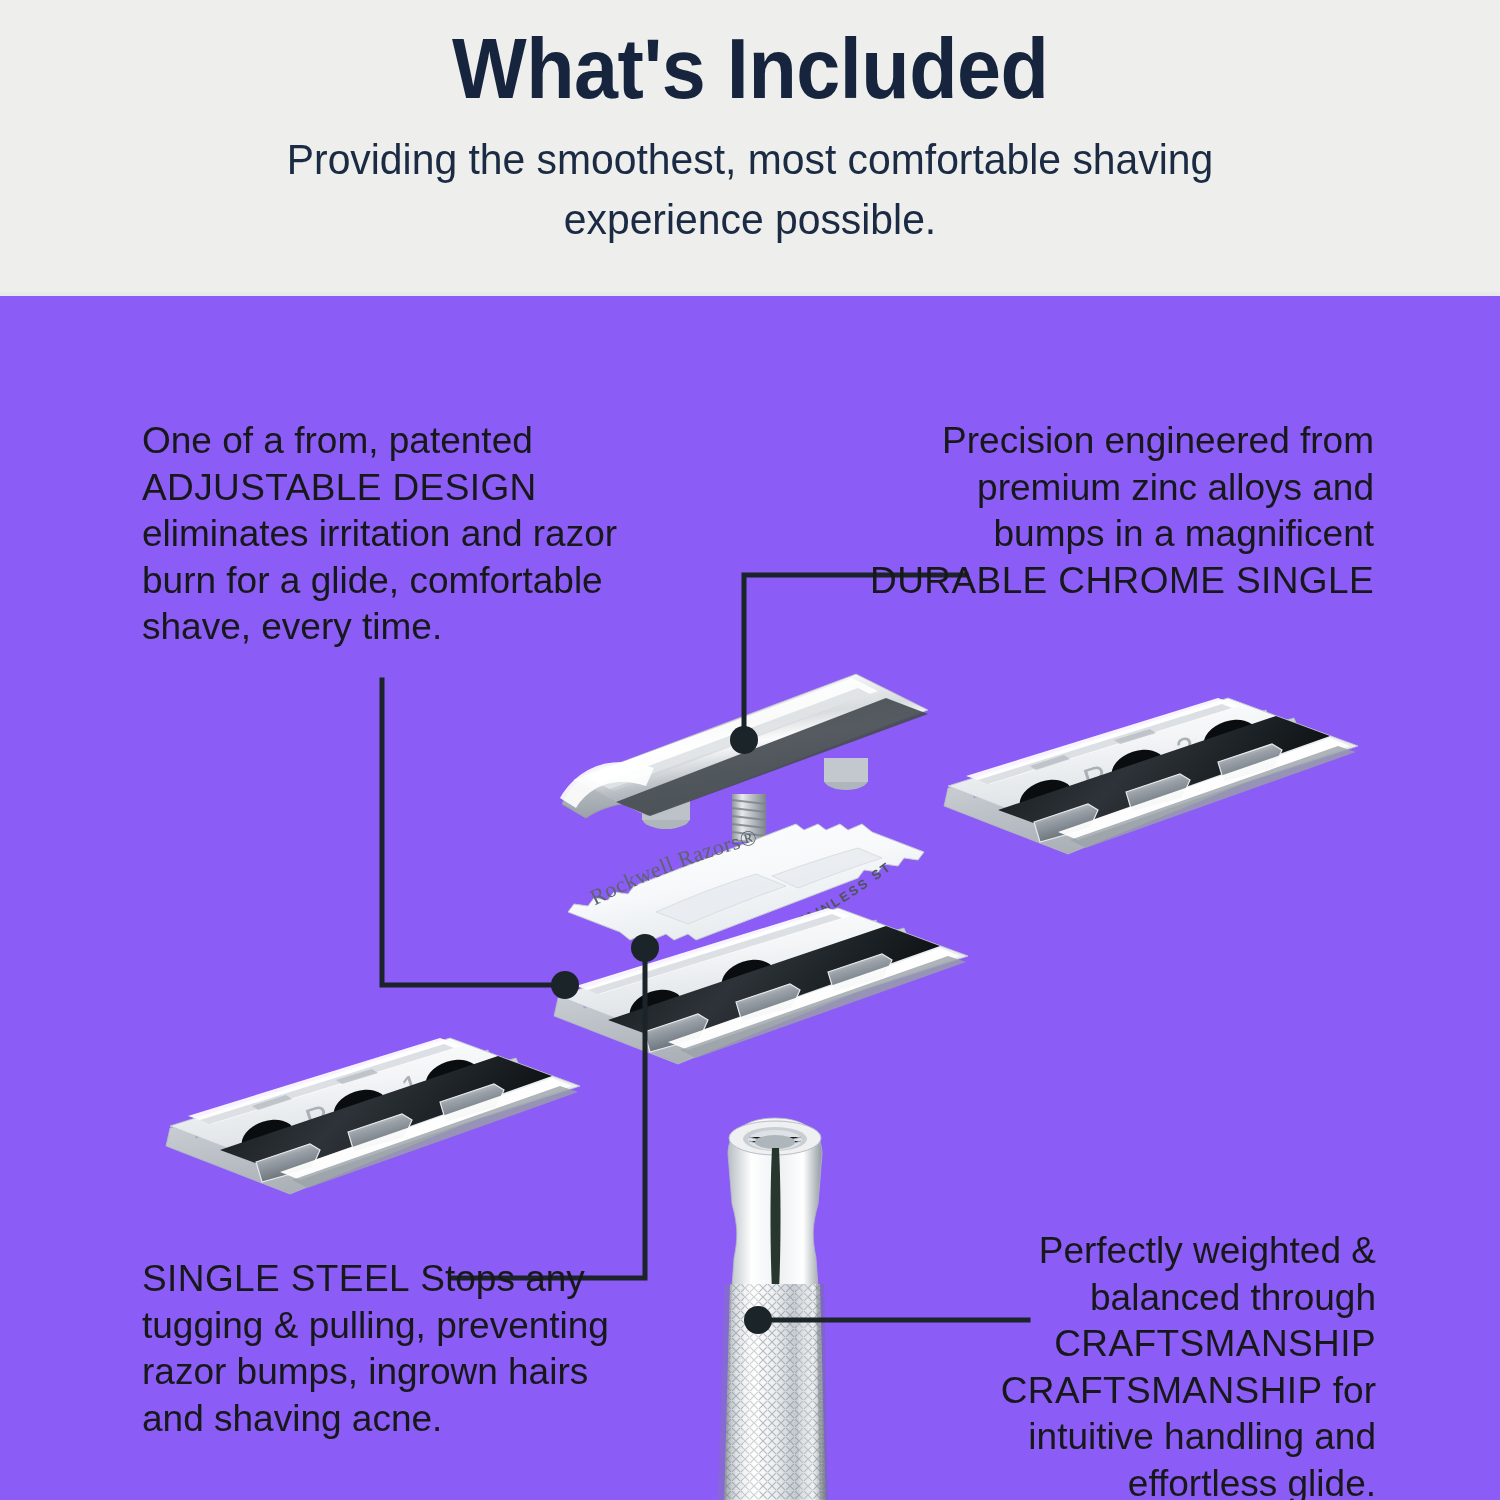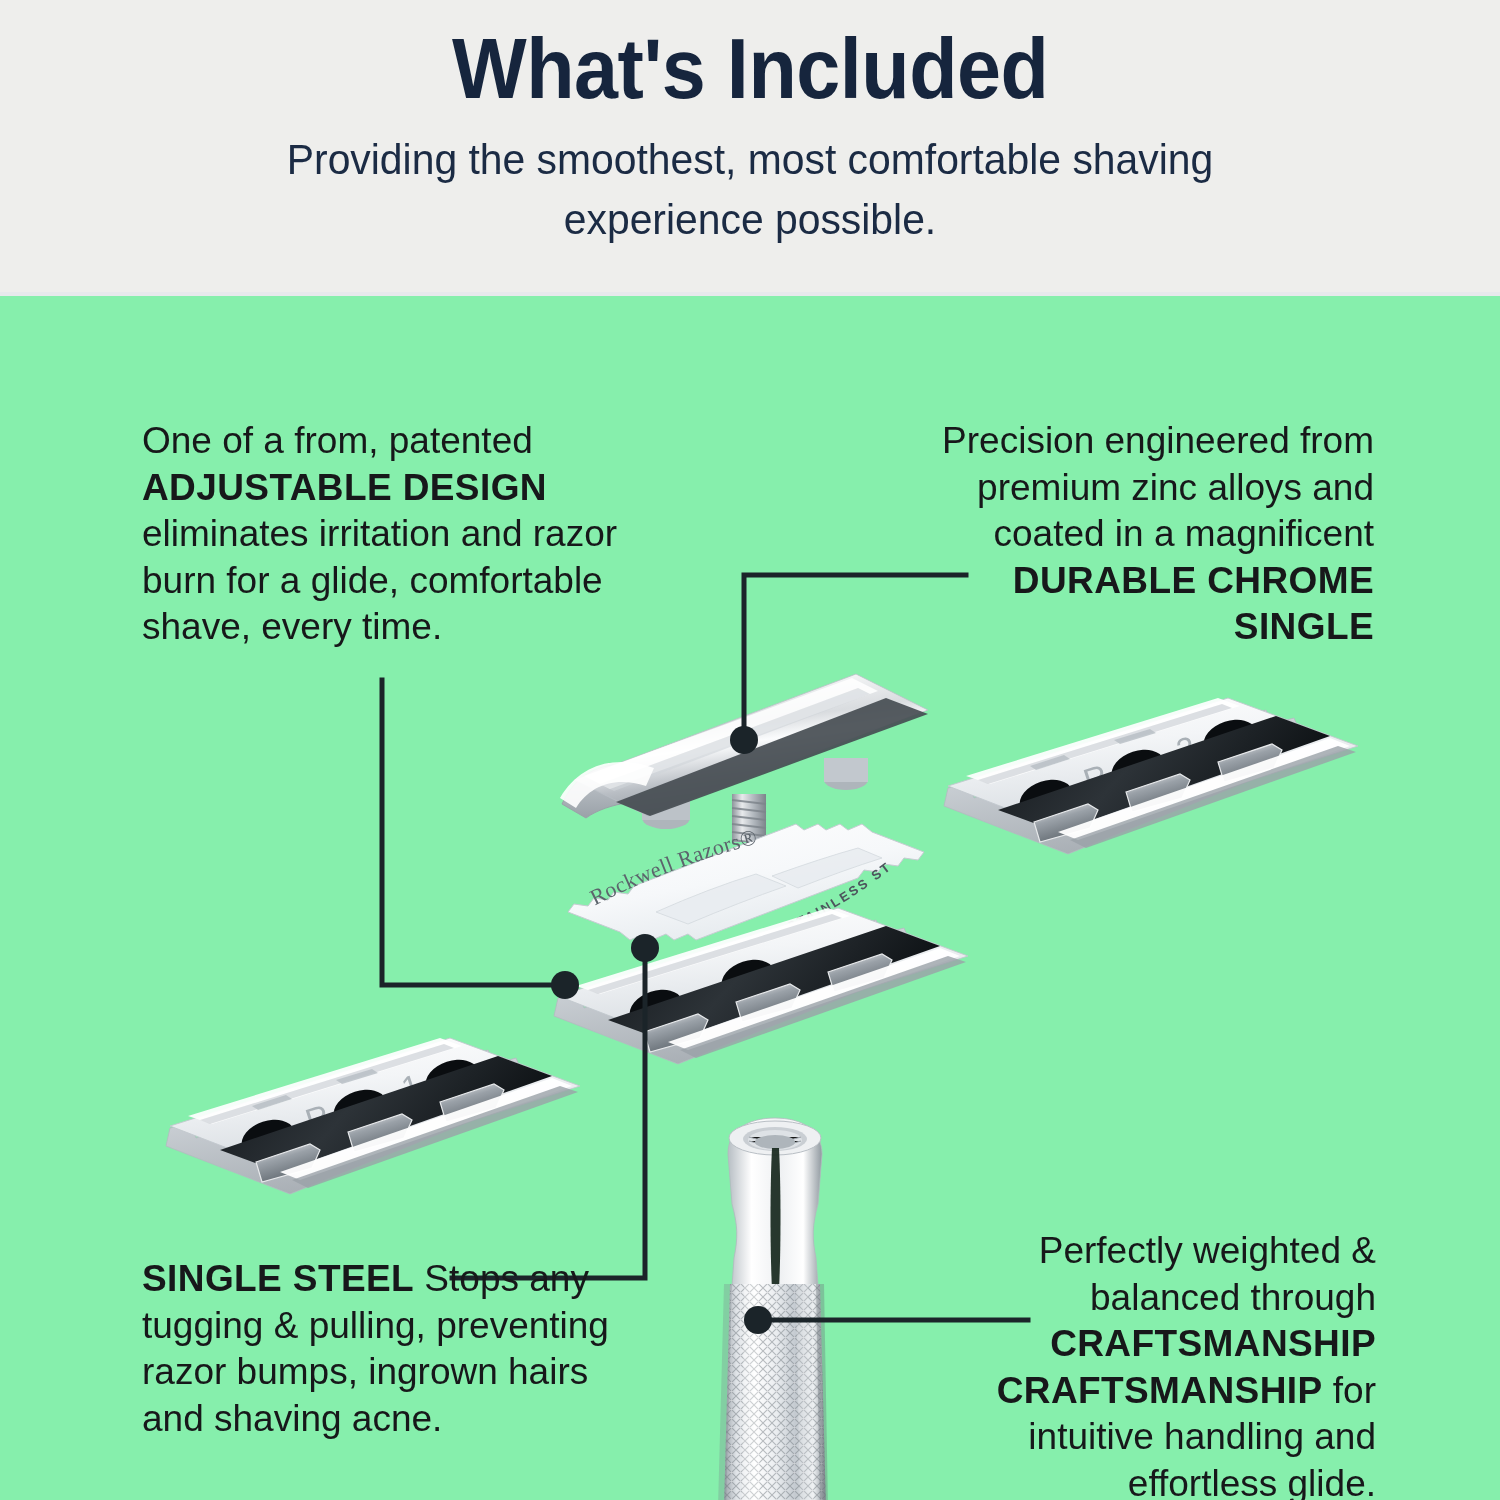--- a/index.html
+++ b/index.html
@@ -9,21 +9,21 @@
     width: 1500px;
     height: 1500px;
     overflow: hidden;
     font-family: "Liberation Sans", sans-serif;
   }
 
   #infographic {
     position: relative;
     width: 1500px;
     height: 1500px;
-    background: #86efac;
+    background: #8b5cf6;
   }
 
   
   .header-band {
     position: absolute;
     left: 0; top: 0;
     width: 1500px;
     height: 296px;
     background: #eeeeec;
     display: flex;
@@ -60,21 +60,21 @@
   }
 
   
   .callout {
     position: absolute;
     font-family: "Liberation Sans", sans-serif;
     font-size: 37px;
     line-height: 1.26;
     color: #17181a;
   }
-  .callout b { font-weight: 700; letter-spacing: 0.4px; }
+  .callout b { font-weight: 400; letter-spacing: 0.4px; }
 
   #callout-adjustable { left: 142px; top: 418px; width: 490px; text-align: left; }
   #callout-chrome     { left: 862px; top: 418px; width: 512px; text-align: right; }
   #callout-single     { left: 142px; top: 1256px; width: 500px; text-align: left; }
   #callout-craft      { left: 880px; top: 1228px; width: 496px; text-align: right; }
 
   
   #leaders {
     position: absolute;
     left: 0; top: 0;
@@ -403,21 +403,21 @@
       <circle cx="645" cy="948" r="14"></circle>
       <circle cx="758" cy="1320" r="14"></circle>
     </g>
   </svg>
 
   <div class="callout" id="callout-adjustable">
     <span>One of a from, patented </span><b>ADJUSTABLE DESIGN</b><span> eliminates irritation and razor burn for a glide, comfortable shave, every time.</span>
   </div>
 
   <div class="callout" id="callout-chrome">
-    <span>Precision engineered from premium zinc alloys and coated in a magnificent </span><b>DURABLE CHROME SINGLE</b><span></span>
+    <span>Precision engineered from premium zinc alloys and bumps in a magnificent </span><b>DURABLE CHROME SINGLE</b><span></span>
   </div>
 
   <div class="callout" id="callout-single">
     <span></span><b>SINGLE STEEL</b><span> Stops any tugging &amp; pulling, preventing razor bumps, ingrown hairs and shaving acne.</span>
   </div>
 
   <div class="callout" id="callout-craft">
     <span>Perfectly weighted &amp; balanced through </span><b>CRAFTSMANSHIP CRAFTSMANSHIP</b><span> for intuitive handling and effortless glide.</span>
   </div>
 

